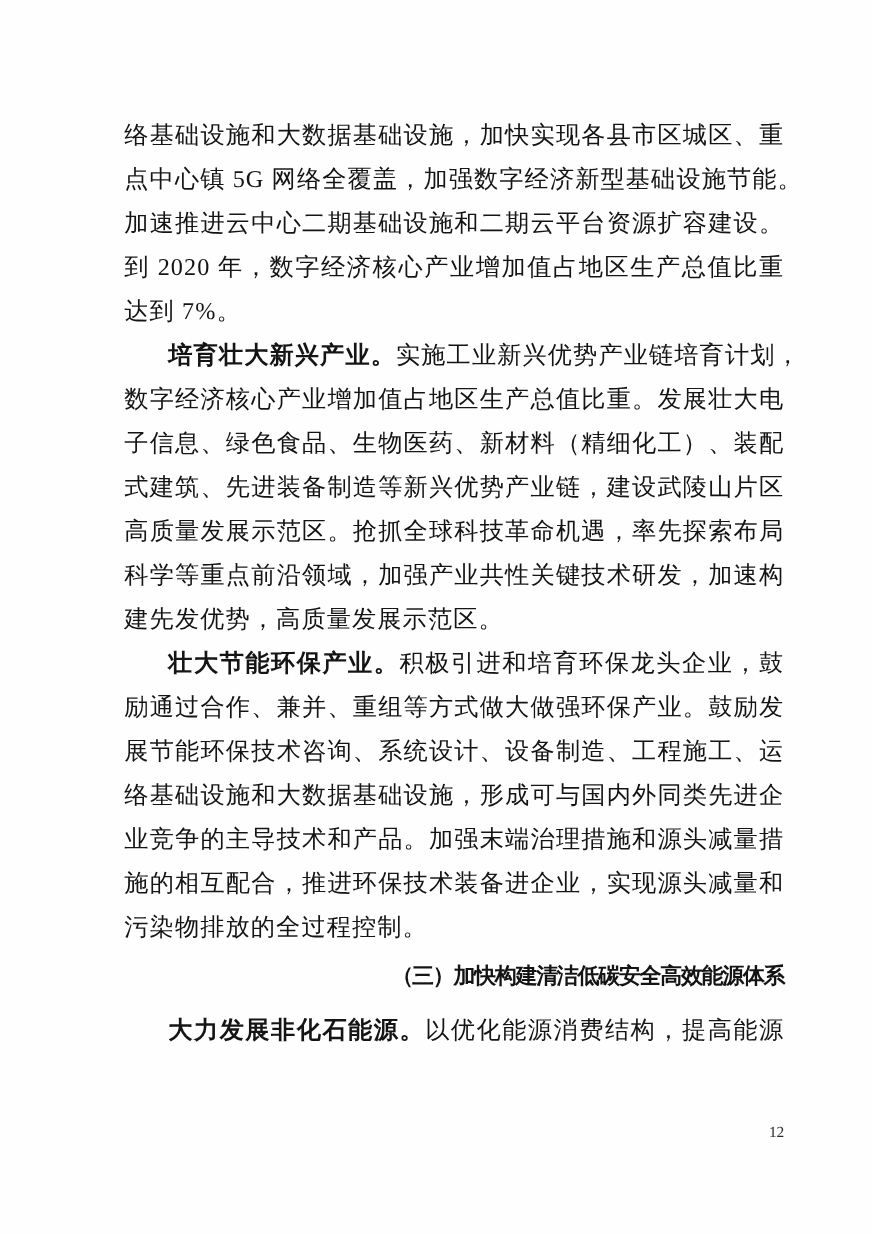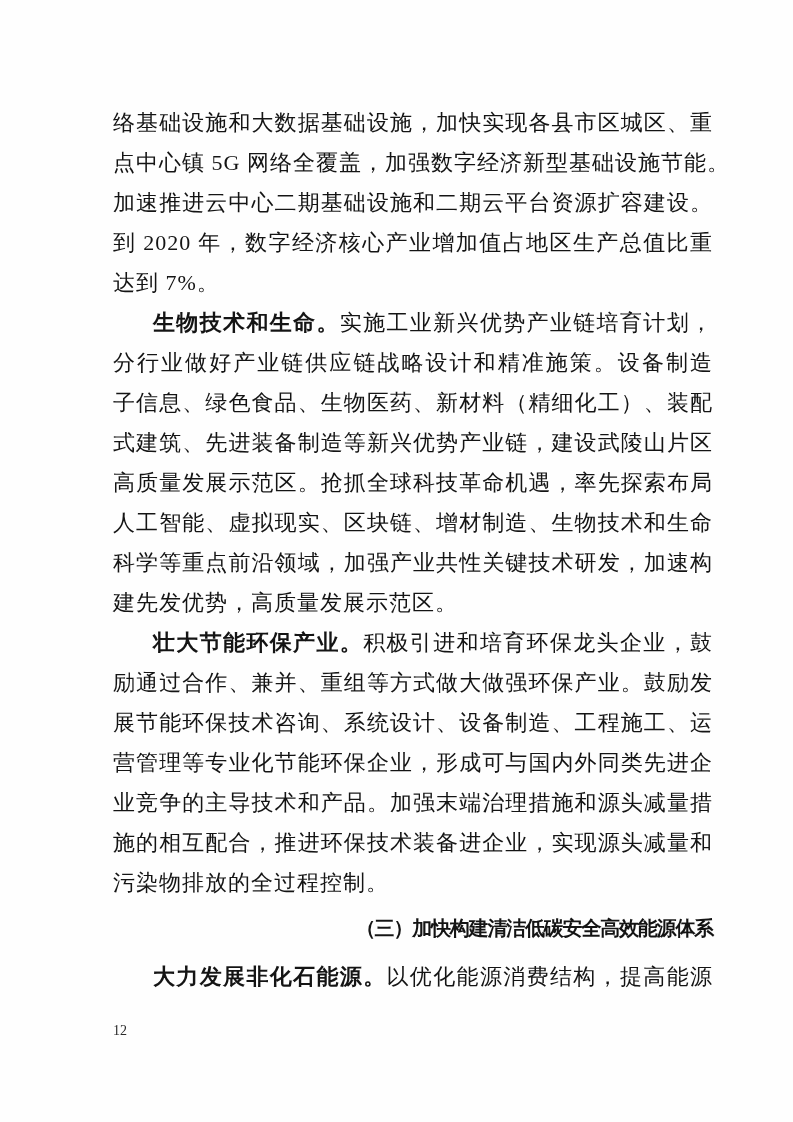--- a/index.html
+++ b/index.html
@@ -51,53 +51,52 @@
     line-height: 40px;
     height: 40px;
     margin-top: 5px;
     text-align: right;
   }
   .page-number {
     position: absolute;
     left: 113px;
     top: 1021px;
     width: 600px;
-    text-align: left;
+    text-align: right;
     font-size: 14px;
     line-height: 20px;
     color: #2a2a2a;
   }
 </style>
 </head>
 <body>
 
 <div class="page">
   <div class="doc-body" id="doc-body">
       <div class="para">
         <div class="line">络基础设施和大数据基础设施，加快实现各县市区城区、重</div>
         <div class="line">点中心镇 5G 网络全覆盖，加强数字经济新型基础设施节能。</div>
         <div class="line">加速推进云中心二期基础设施和二期云平台资源扩容建设。</div>
         <div class="line">到 2020 年，数字经济核心产业增加值占地区生产总值比重</div>
         <div class="line last">达到 7%。</div>
       </div>
       <div class="para">
-        <div class="line first-indent"><b>生物技术和生命。</b>实施工业新兴优势产业链培育计划，</div>
-        <div class="line">分行业做好产业链供应链战略设计和精准施策。设备制造</div>
+        <div class="line first-indent"><b>培育壮大新兴产业。</b>实施工业新兴优势产业链培育计划，</div>
+        <div class="line">数字经济核心产业增加值占地区生产总值比重。发展壮大电</div>
         <div class="line">子信息、绿色食品、生物医药、新材料（精细化工）、装配</div>
         <div class="line">式建筑、先进装备制造等新兴优势产业链，建设武陵山片区</div>
         <div class="line">高质量发展示范区。抢抓全球科技革命机遇，率先探索布局</div>
-        <div class="line">人工智能、虚拟现实、区块链、增材制造、生物技术和生命</div>
         <div class="line">科学等重点前沿领域，加强产业共性关键技术研发，加速构</div>
         <div class="line last">建先发优势，高质量发展示范区。</div>
       </div>
       <div class="para">
         <div class="line first-indent"><b>壮大节能环保产业。</b>积极引进和培育环保龙头企业，鼓</div>
         <div class="line">励通过合作、兼并、重组等方式做大做强环保产业。鼓励发</div>
         <div class="line">展节能环保技术咨询、系统设计、设备制造、工程施工、运</div>
-        <div class="line">营管理等专业化节能环保企业，形成可与国内外同类先进企</div>
+        <div class="line">络基础设施和大数据基础设施，形成可与国内外同类先进企</div>
         <div class="line">业竞争的主导技术和产品。加强末端治理措施和源头减量措</div>
         <div class="line">施的相互配合，推进环保技术装备进企业，实现源头减量和</div>
         <div class="line last">污染物排放的全过程控制。</div>
       </div>
       <div class="heading">（三）加快构建清洁低碳安全高效能源体系</div>
       <div class="para after-heading">
         <div class="line first-indent"><b>大力发展非化石能源。</b>以优化能源消费结构，提高能源</div>
       </div>
     </div>
   <div class="page-number">12</div>

